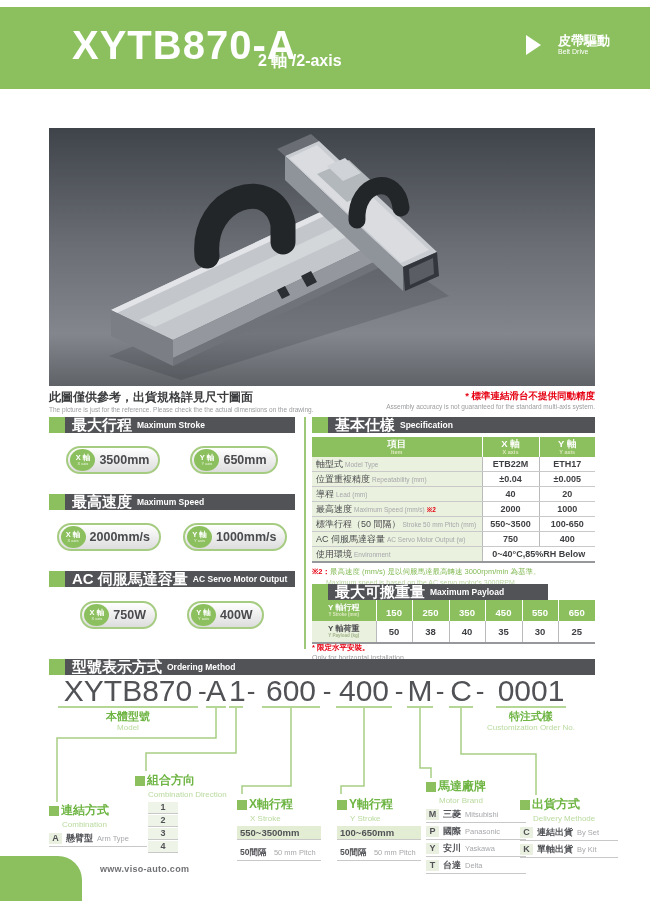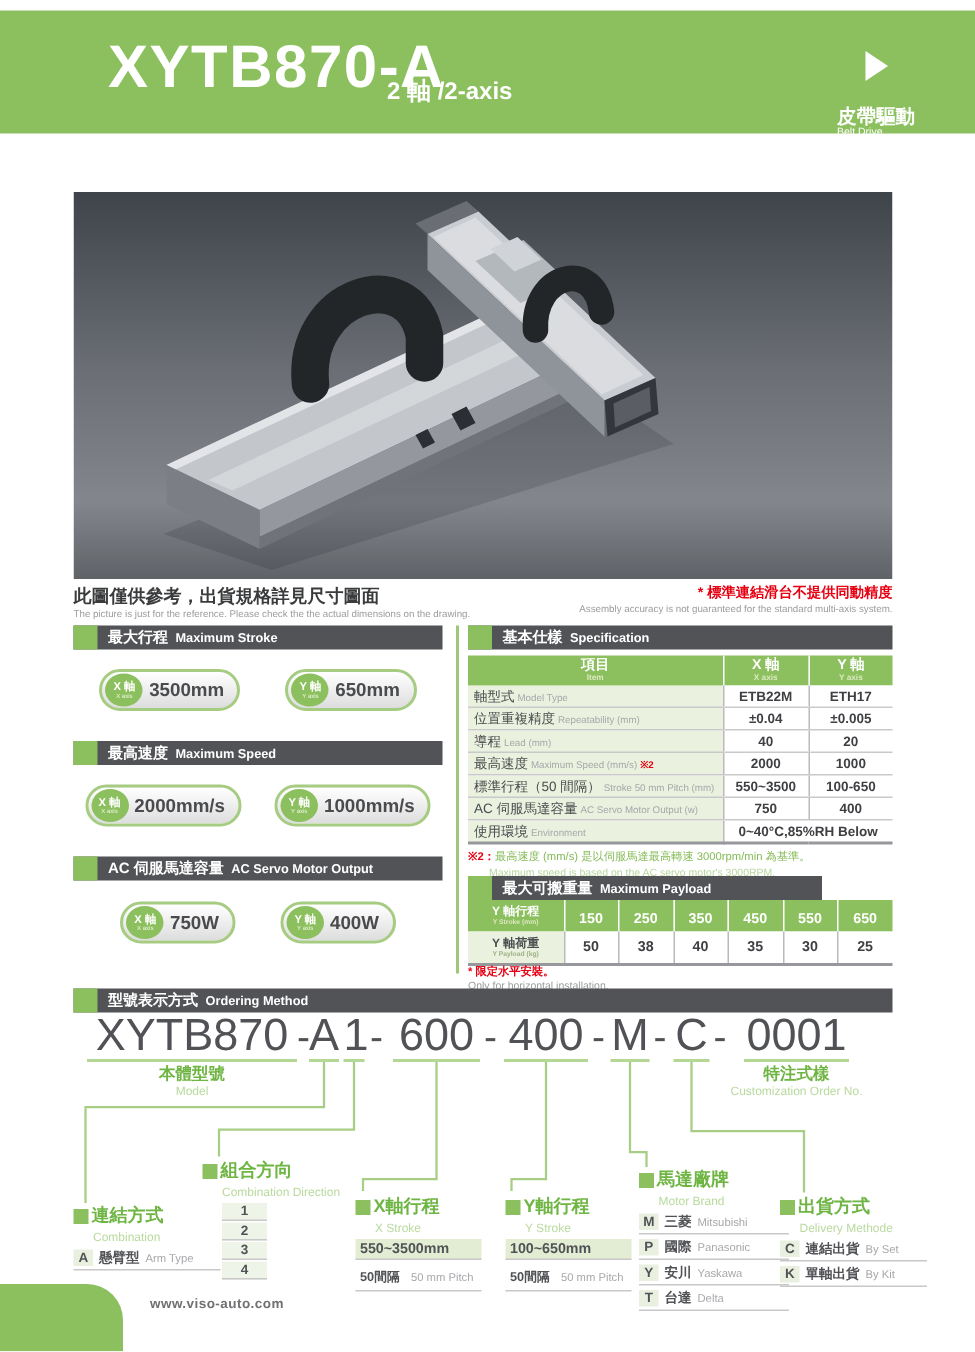--- a/index.html
+++ b/index.html
@@ -2,36 +2,36 @@
 <html><head>
 <meta charset="utf-8">
 <style>
   html,body{margin:0;padding:0;background:#fff;}
   .page{position:relative;width:650px;height:901px;background:#fff;overflow:hidden;
         font-family:"Liberation Sans",sans-serif;color:#4b4c4f;}
   
   .hdr{position:absolute;left:0;top:7px;width:650px;height:82px;background:#8CC05F;}
   .hdr-title{position:absolute;left:72px;top:16px;font-size:40px;font-weight:bold;color:#fff;letter-spacing:1px;}
   .hdr-sub{position:absolute;left:258px;top:44px;font-size:16px;font-weight:bold;color:#fff;}
-  .hdr-drive{position:absolute;right:40px;top:27px;display:flex;align-items:center;gap:17px;color:#fff;flex-direction:column;}
+  .hdr-drive{position:absolute;right:40px;top:27px;display:flex;align-items:center;gap:17px;color:#fff;}
   .play{width:0;height:0;border-left:15px solid #fff;border-top:10px solid transparent;border-bottom:10px solid transparent;}
   .drive-zh{font-size:13px;font-weight:bold;line-height:1.1;}
   .drive-en{font-size:7px;line-height:1.1;}
   
   .photo{position:absolute;left:49px;top:128px;width:546px;height:258px;}
   
   .cap{position:absolute;left:49px;top:390px;width:546px;display:flex;justify-content:space-between;}
   .cap-zh{font-size:12px;font-weight:bold;color:#3a3b3d;line-height:1.25;}
   .cap-en{font-size:6.5px;color:#9b9c9e;line-height:1.4;}
   .cap-warn{font-size:9.5px;font-weight:bold;color:#E60012;text-align:right;line-height:1.3;}
   .cap-warn-en{font-size:6.5px;color:#9b9c9e;text-align:right;line-height:1.4;}
   
   .bar{position:absolute;height:16px;background:#525357;display:flex;align-items:center;}
   .bar-sq{width:16px;height:16px;background:#8CC05F;flex:none;}
-  .bar-zh{color:#fff;font-size:10px;font-weight:bold;margin-left:7px;white-space:nowrap;}
+  .bar-zh{color:#fff;font-size:15px;font-weight:bold;margin-left:7px;white-space:nowrap;}
   .bar-en{color:#fff;font-size:8.5px;font-weight:bold;margin-left:5px;white-space:nowrap;}
   .divider{position:absolute;left:304px;top:417px;width:2px;height:232px;background:#9CC877;}
   
   .badge-row{position:absolute;left:49px;width:246px;display:flex;justify-content:center;gap:30px;}
   .badge{display:inline-flex;align-items:center;height:28px;border:2px solid #A6CC82;border-radius:16px;
          background:linear-gradient(#ffffff,#dcdddc);padding:0 9px 0 2px;box-sizing:border-box;}
   .badge-axis{width:25px;height:22px;border-radius:50%;background:#8CC05F;color:#fff;display:flex;
               flex-direction:column;align-items:center;justify-content:center;margin-right:4px;flex:none;}
   .badge-axis-zh{font-size:7.5px;font-weight:bold;line-height:1.1;white-space:nowrap;}
   .badge-axis-en{font-size:4px;line-height:1.1;color:#eef6e2;white-space:nowrap;}

